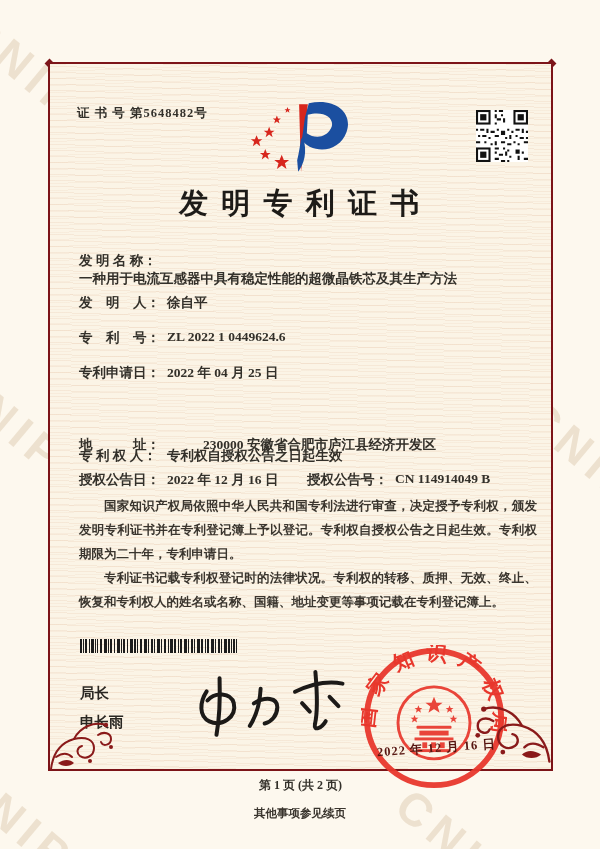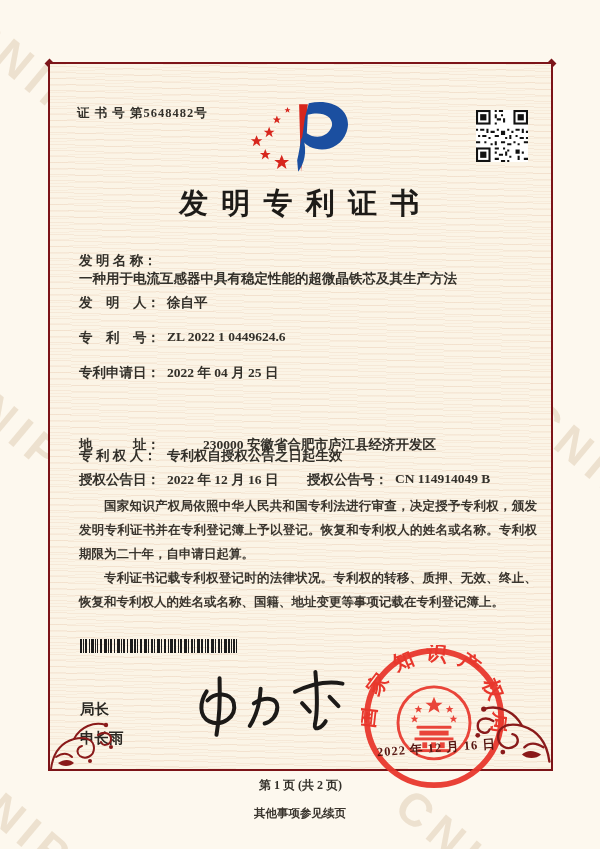--- a/index.html
+++ b/index.html
@@ -47,21 +47,21 @@
   .r1{top:188px;flex-direction:column;} .r2{top:230px;} .r3{top:265px;justify-content:flex-end;} .r4{top:300px;} .r5{top:335px;margin-top:48px;} .r6{top:372px;gap:36px;}
   .grant { position:absolute; left:29px; top:407px; width:470px; height:18px; font-size:13.5px; font-weight:bold; }
   .grant span { position:absolute; top:0; white-space:nowrap; }
   .g1{left:0;} .g2{left:88px;} .g3{left:228px;} .g4{left:316px;}
   .paras {
     position:absolute; left:29px; top:430px; width:458px;
     font-size:12.5px; font-weight:600; line-height:24px; text-align:justify; color:#3a352e;
   }
   .paras p { text-indent:2em; }
   .barcode { position:absolute; left:30px; top:575px; }
-  .signer { position:absolute; left:30px; top:620px; font-family:"Liberation Sans","DejaVu Sans",sans-serif; font-weight:bold; font-size:14.5px; color:#2a2722;margin-top:16px; }
+  .signer { position:absolute; left:30px; top:620px; font-family:"Liberation Sans","DejaVu Sans",sans-serif; font-weight:bold; font-size:14.5px; color:#2a2722; }
   .signer div { margin-bottom:10px; }
   .sig { position:absolute; left:128px; top:600px; }
   .seal-wrap { position:absolute; left:311px; top:581px; width:146px; height:146px; }
   .seal-date {
     position:absolute; left:8px; top:95px; width:135px; text-align:center;
     font-size:12.5px; font-weight:bold; color:#571510; letter-spacing:1px;
     transform:rotate(-4deg); white-space:nowrap;
   }
   .page-info { position:absolute; left:0; top:713px; width:100%; text-align:center; font-size:12px; font-weight:700; }
   .footer-note { position:absolute; left:0; top:806px; width:100%; text-align:center; font-size:11.5px; font-weight:600; color:#3a352e;font-family:Liberation Mono, monospace; }
@@ -151,21 +151,21 @@
       </div>
 
       <div class="grant">
         <span class="g1">授权公告日：</span>
         <span class="g2">2022 年 12 月 16 日</span>
         <span class="g3">授权公告号：</span>
         <span class="g4">CN 114914049 B</span>
       </div>
 
       <div class="paras">
-        <p>国家知识产权局依照中华人民共和国专利法进行审查，决定授予专利权，颁发发明专利证书并在专利登记簿上予以登记。恢复和专利权人的姓名或名称。专利权期限为二十年，自申请日起算。</p>
+        <p>国家知识产权局依照中华人民共和国专利法进行审查，决定授予专利权，颁发发明专利证书并在专利登记簿上予以登记。专利权自授权公告之日起生效。专利权期限为二十年，专利申请日。</p>
         <p>专利证书记载专利权登记时的法律状况。专利权的转移、质押、无效、终止、恢复和专利权人的姓名或名称、国籍、地址变更等事项记载在专利登记簿上。</p>
       </div>
 
       <svg class="barcode" width="158" height="14" viewBox="0 0 158 14">
         <path fill="#1c1c1c" d="M0 0h2v14h-2z M3 0h1v14h-1z M5 0h2v14h-2z M9 0h1v14h-1z M11 0h3v14h-3z M15 0h1v14h-1z M17 0h1v14h-1z M20 0h2v14h-2z M24 0h3v14h-3z M28 0h1v14h-1z M30 0h2v14h-2z M34 0h1v14h-1z M37 0h3v14h-3z M41 0h1v14h-1z M43 0h2v14h-2z M47 0h1v14h-1z M50 0h3v14h-3z M54 0h2v14h-2z M57 0h1v14h-1z M60 0h2v14h-2z M64 0h3v14h-3z M68 0h1v14h-1z M71 0h2v14h-2z M74 0h1v14h-1z M77 0h3v14h-3z M81 0h1v14h-1z M84 0h2v14h-2z M88 0h1v14h-1z M90 0h3v14h-3z M94 0h2v14h-2z M98 0h1v14h-1z M100 0h2v14h-2z M104 0h3v14h-3z M108 0h1v14h-1z M111 0h2v14h-2z M114 0h1v14h-1z M117 0h3v14h-3z M121 0h2v14h-2z M125 0h1v14h-1z M127 0h2v14h-2z M131 0h3v14h-3z M135 0h1v14h-1z M138 0h2v14h-2z M141 0h1v14h-1z M144 0h3v14h-3z M148 0h2v14h-2z M151 0h1v14h-1z M153 0h2v14h-2z M156 0h1v14h-1z"></path>
       </svg>
 
       <div class="signer">
         <div>局长</div>
         <div>申长雨</div>

